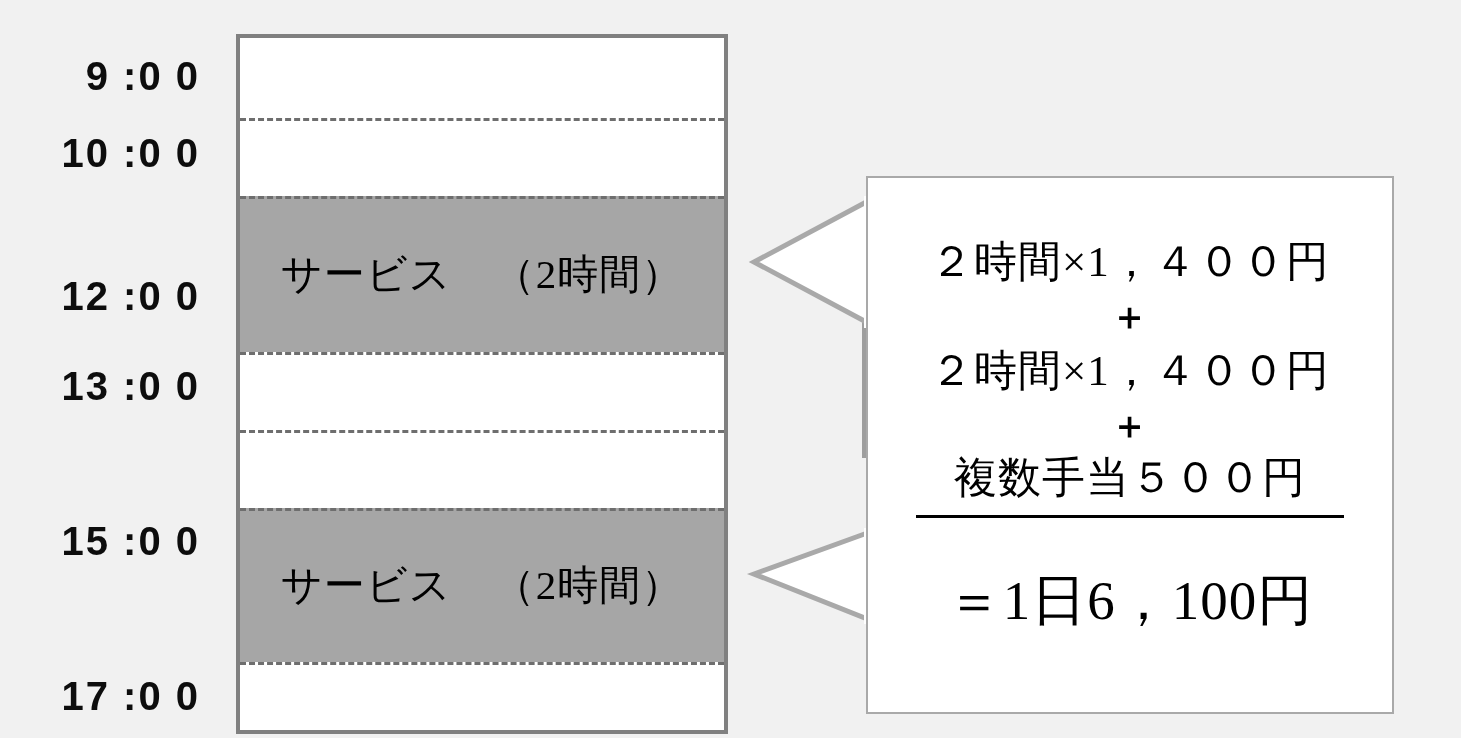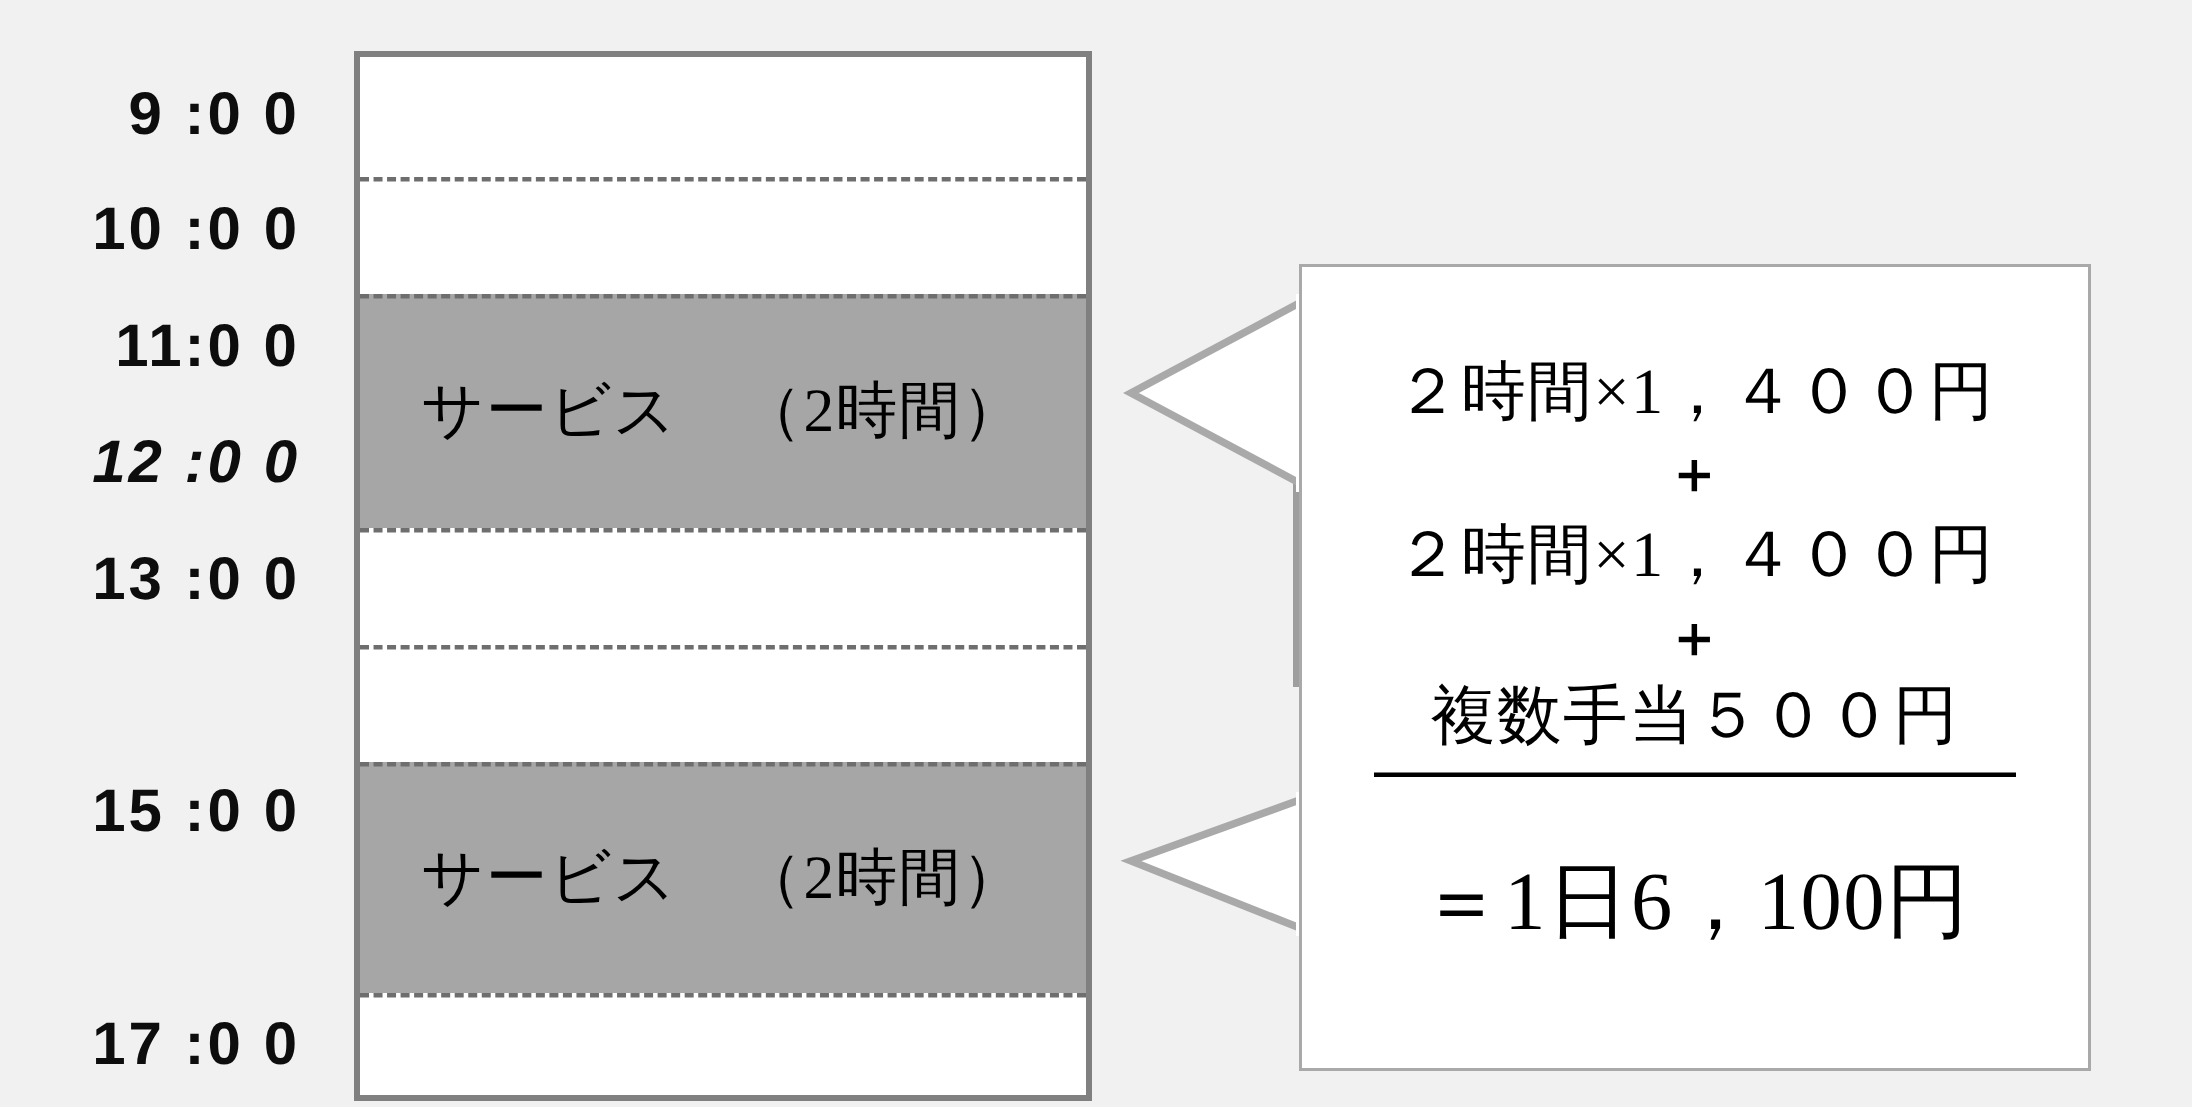--- a/index.html
+++ b/index.html
@@ -163,22 +163,21 @@
   }
 </style>
 </head>
 <body>
 
 <div id="stage">
 
   <div class="time-axis">
     <div class="time-label" style="top:56px;">9 :0 0</div>
     <div class="time-label" style="top:133px;">10 :0 0</div>
-    <div class="time-label" style="top:211px;">11:0 0</div>
-    <div class="time-label" style="top:288px;font-style:italic;">12 :0 0</div>
+    <div class="time-label" style="top:276px;">12 :0 0</div>
     <div class="time-label" style="top:366px;">13 :0 0</div>
     <div class="time-label" style="top:521px;margin-left:32px;">15 :0 0</div>
     <div class="time-label" style="top:676px;">17 :0 0</div>
   </div>
 
   <div class="schedule-table">
 
     <div class="slot free" style="top:0px;   height:80px;">
       <div class="slot-label"></div>
     </div>

